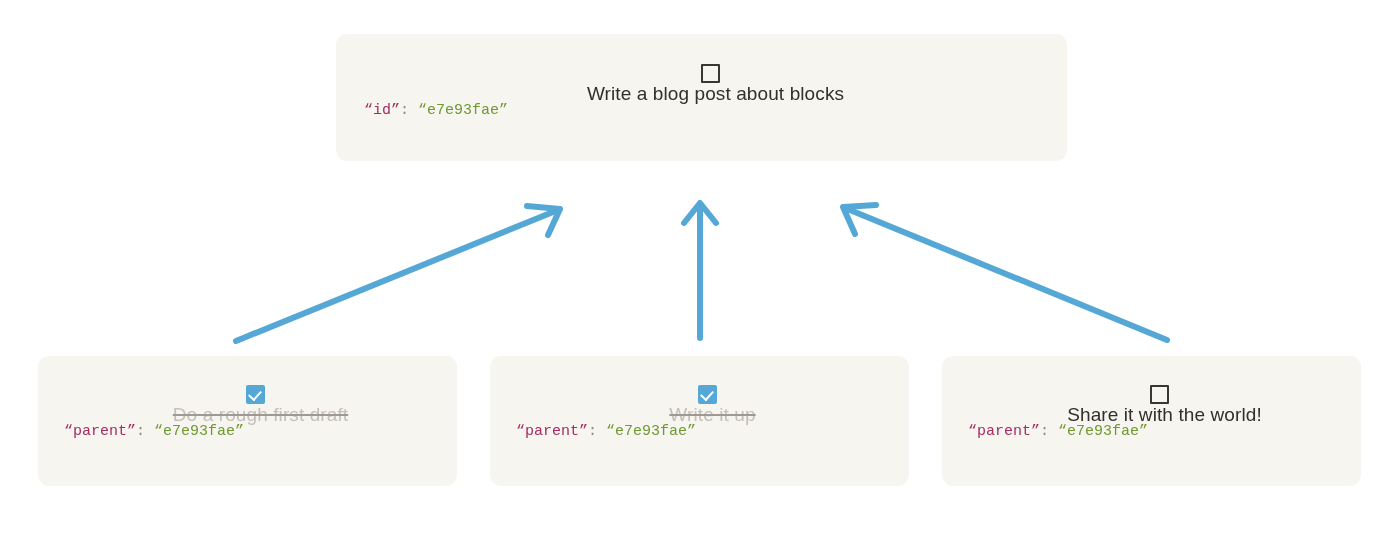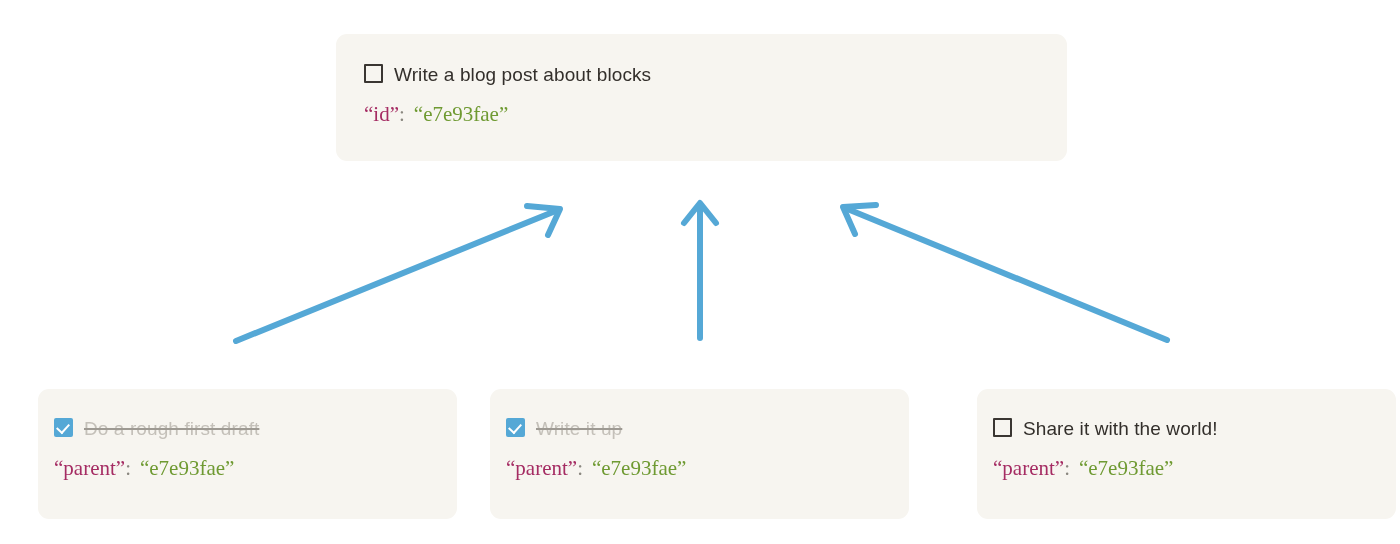--- a/index.html
+++ b/index.html
@@ -27,33 +27,35 @@
     box-sizing: border-box;
   }
   .card-parent {
     left: 336px;
     top: 34px;
     width: 731px;
     height: 127px;
     padding: 30px 0 0 28px;
   }
   .card-child {
-    top: 389px;
+    top: 356px;
     width: 419px;
     height: 130px;
-    padding: 29px 0 0 16px;
+    padding: 29px 0 0 26px;
   }
   .card-child-1 { left: 38px; }
   .card-child-2 { left: 490px; }
-  .card-child-3 { left: 942px; margin-left: 35px; }
+  .card-child-3 { left: 942px; }
 
   
   .todo-row {
     display: flex;
+    align-items: center;
     height: 24px;
+    flex-direction: column;
   }
   .checkbox {
     width: 19px;
     height: 19px;
     box-sizing: border-box;
     flex: 0 0 auto;
     position: relative;
     margin-right: 11px;
   }
   .checkbox.unchecked {
@@ -86,22 +88,22 @@
   .todo-label.done {
     color: #c4c0b9;
     text-decoration: line-through;
     text-decoration-color: #9e9a93;
     text-decoration-thickness: 1.5px;
   }
 
   
   .json-row {
     margin-top: 14px;
-    font-family: Liberation Serif, serif;
-    font-size: 21px;
+    font-family: Liberation Mono, monospace;
+    font-size: 15px;
     white-space: nowrap;
     letter-spacing: 0px;
   }
   .json-key   { color: #a52c63; }
   .json-colon { color: #8b8880; }
   .json-val   { color: #6f9a32; }
   .json-sep   { display: inline-block; width: 9px; }
 
   
   #arrows {

